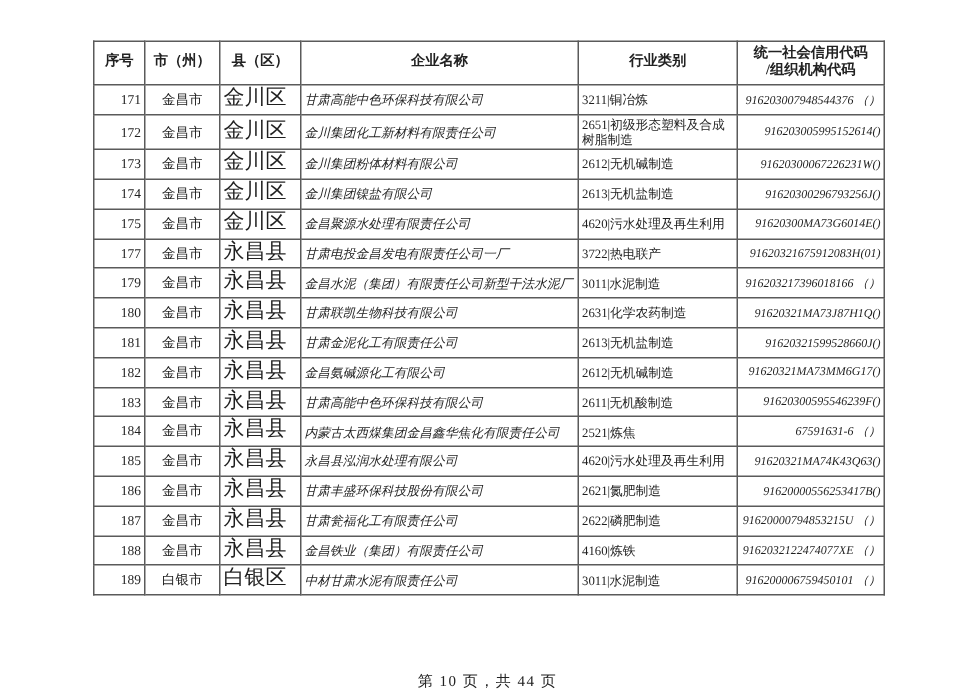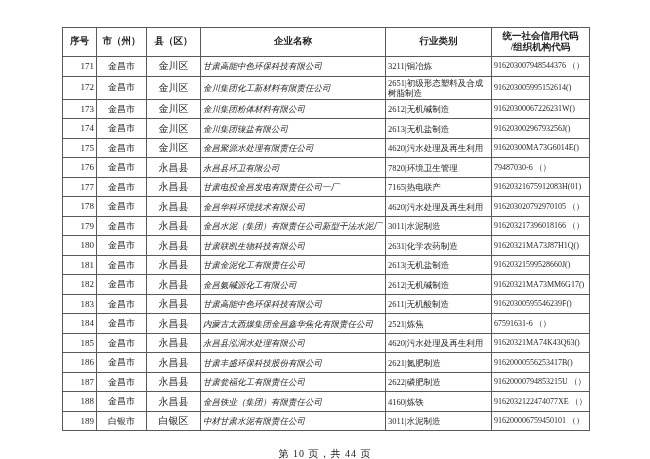--- a/index.html
+++ b/index.html
@@ -38,24 +38,24 @@
     font-size: 9.5px;
     font-weight: bold;
     text-align: center;
     height: 26px;
     color: #222;
   }
   th.th-code { white-space: pre-line; margin-top: 32px; }
   td { height: 16.5px; }
   .c-seq    { font-size: 9px;   text-align: right; }
   .c-city   { font-size: 9px;   text-align: center; }
-  .c-county { font-size: 10px;   text-align: center; }
+  .c-county { font-size: 14px;   }
   .c-company  { font-size: 8.5px; text-align: left; font-style: italic; }
   .c-industry { font-size: 8.5px; text-align: left; }
-  .c-code   { font-size: 8px;   text-align: left; letter-spacing: 0px; }
+  .c-code   { font-size: 8px;   text-align: right; letter-spacing: 0px; font-style: italic; }
   .footer {
     position: absolute;
     left: 0;
     top: 420px;
     width: 650px;
     text-align: center;
     font-size: 10px;
     color: #222;
     letter-spacing: 1px;
   }
@@ -120,42 +120,26 @@
         </tr>
         <tr>
           <td class="c-seq">175</td>
           <td class="c-city">金昌市</td>
           <td class="c-county">金川区</td>
           <td class="c-company">金昌聚源水处理有限责任公司</td>
           <td class="c-industry">4620|污水处理及再生利用</td>
           <td class="c-code">91620300MA73G6014E()</td>
         </tr>
         <tr>
-          <td class="c-seq">176</td>
-          <td class="c-city">金昌市</td>
-          <td class="c-county">永昌县</td>
-          <td class="c-company">永昌县环卫有限公司</td>
-          <td class="c-industry">7820|环境卫生管理</td>
-          <td class="c-code">79487030-6 （）</td>
-        </tr>
-        <tr>
           <td class="c-seq">177</td>
           <td class="c-city">金昌市</td>
           <td class="c-county">永昌县</td>
           <td class="c-company">甘肃电投金昌发电有限责任公司一厂</td>
-          <td class="c-industry">7165|热电联产</td>
+          <td class="c-industry">3722|热电联产</td>
           <td class="c-code">91620321675912083H(01)</td>
-        </tr>
-        <tr>
-          <td class="c-seq">178</td>
-          <td class="c-city">金昌市</td>
-          <td class="c-county">永昌县</td>
-          <td class="c-company">金昌华科环境技术有限公司</td>
-          <td class="c-industry">4620|污水处理及再生利用</td>
-          <td class="c-code">916203020792970105 （）</td>
         </tr>
         <tr>
           <td class="c-seq">179</td>
           <td class="c-city">金昌市</td>
           <td class="c-county">永昌县</td>
           <td class="c-company">金昌水泥（集团）有限责任公司新型干法水泥厂</td>
           <td class="c-industry">3011|水泥制造</td>
           <td class="c-code">916203217396018166 （）</td>
         </tr>
         <tr>

